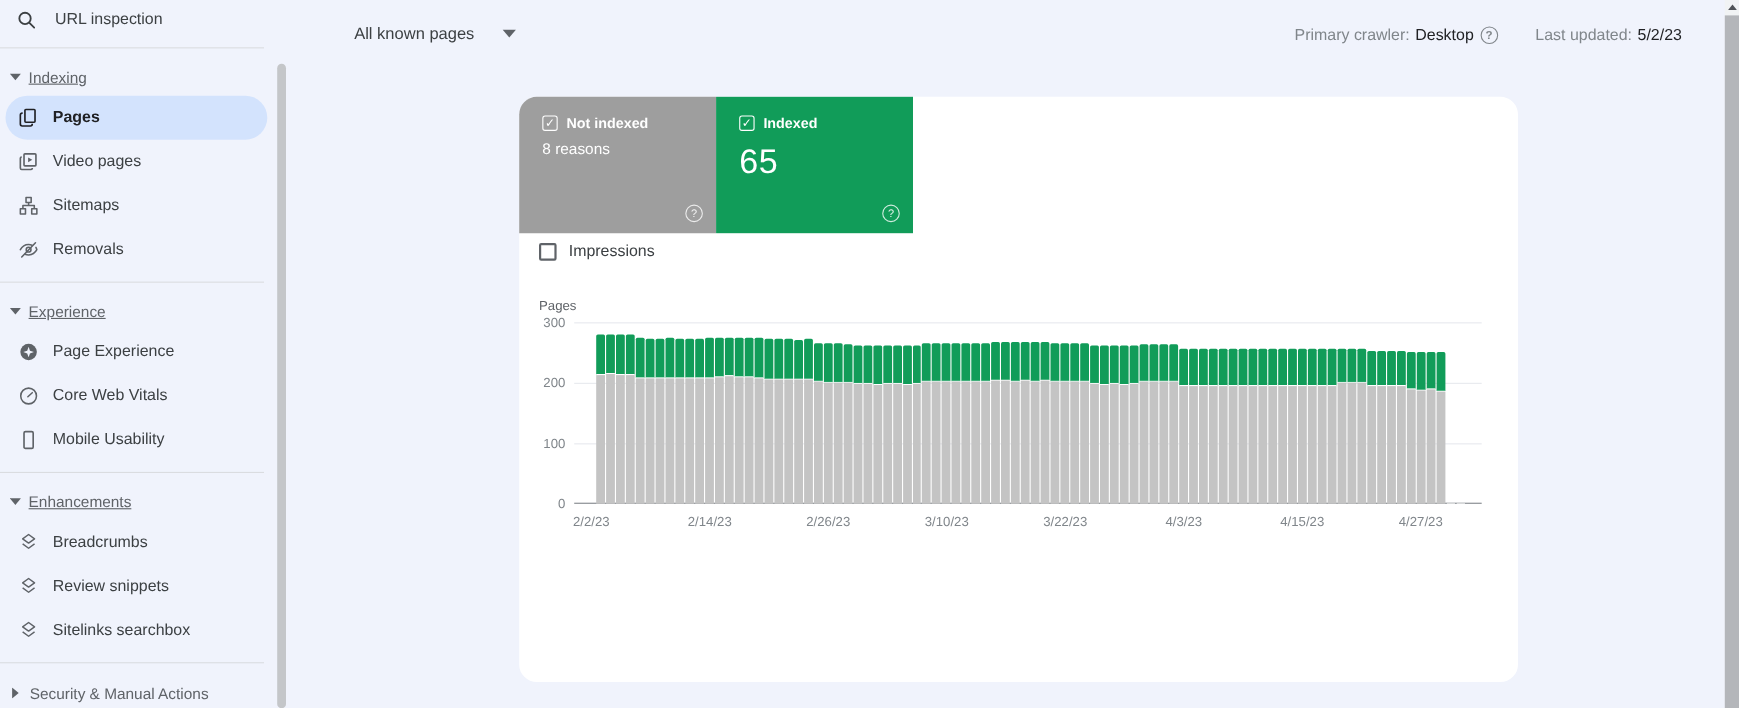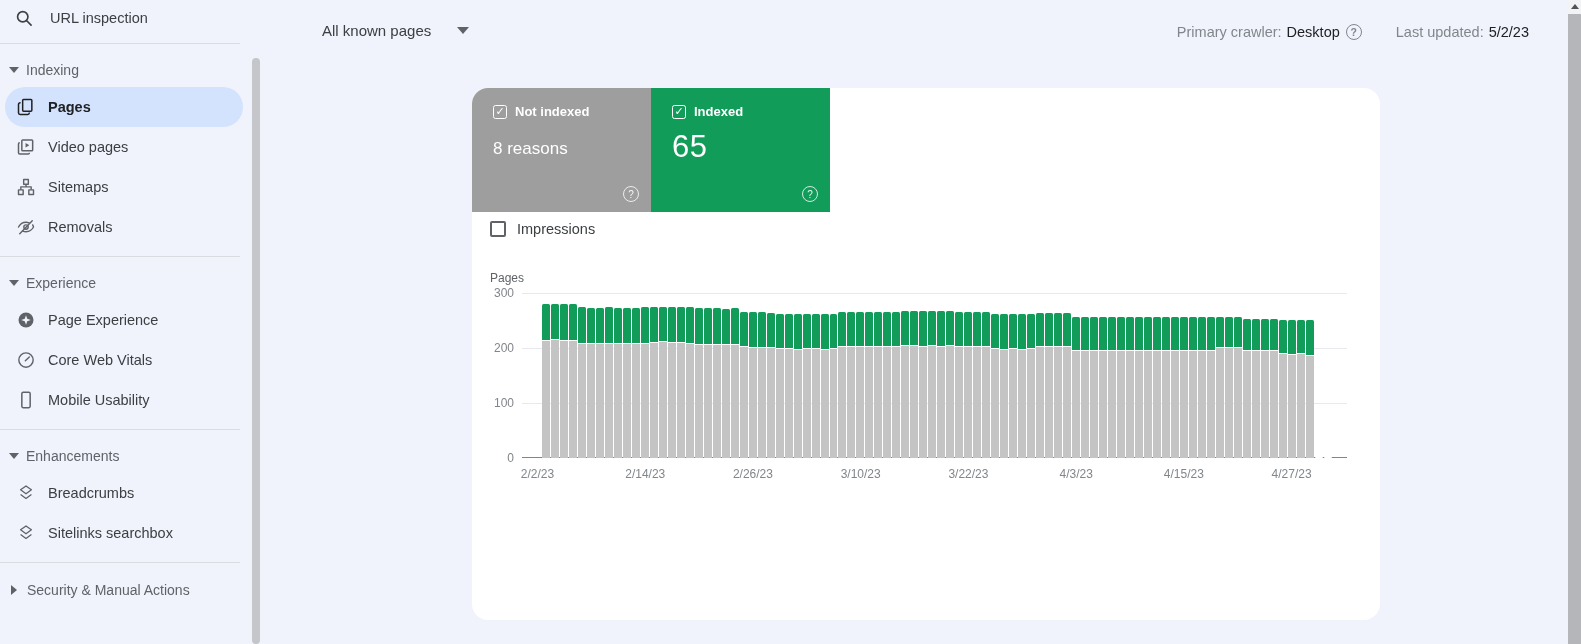--- a/index.html
+++ b/index.html
@@ -9,21 +9,21 @@
     background: #f0f3fc;
     font-family: "Liberation Sans", sans-serif;
     color: #3c4043;
   }
   
   .sidebar { position:absolute; left:0; top:0; width:247px; height:644px; padding-top:2px; }
   .search-row { display:flex; align-items:center; height:32px; padding-left:14px; cursor:pointer; }
   .search-row .s-icon { width:20px; height:20px; color:#3c4043; }
   .search-row .s-label { margin-left:16px; font-size:14.5px; color:#3c4043; }
   .side-divider { height:1px; background:#dadce0; margin:9px 0 9px 0; width:240px; }
-  .section-header { display:flex; align-items:center; height:34px; padding-left:9px; color:#5f6368; font-size:14px; cursor:pointer; }
+  .section-header { display:flex; align-items:center; height:34px; padding-left:9px; color:#5f6368; font-size:14px; cursor:pointer;text-decoration:underline; }
   .section-header .caret { width:10px; height:10px; color:#5f6368; display:flex; align-items:center; }
   .section-header .sh-label { margin-left:7px; }
   .side-item { display:flex; align-items:center; height:40px; padding-left:16px; font-size:14.5px; color:#3c4043; cursor:pointer; border-radius:0 20px 20px 0; }
   .side-item .it-icon { width:20px; height:20px; color:#5f6368; flex:none; }
   .side-item .it-label { margin-left:12px; white-space:nowrap; }
   .side-item.selected { background:#d3e3fd; color:#202124; font-weight:bold; margin-left:5px; padding-left:11px; border-radius:20px; width:238px; }
   .side-item.selected .it-icon { color:#202124; }
   .collapsed-row { display:flex; align-items:center; height:36px; padding-left:9px; color:#5f6368; font-size:14px; cursor:pointer; }
   .collapsed-row .caret { width:10px; height:10px; color:#5f6368; }
   .collapsed-row .sh-label { margin-left:8px; white-space:nowrap; }
@@ -41,21 +41,21 @@
   .report-card { position:absolute; left:472px; top:88px; width:908px; height:532px; background:#ffffff; border-radius:16px; }
   
   .metric-row { position:absolute; left:0; top:0; display:flex; }
   .metric-card { width:179px; height:124px; color:#fff; padding:16px 14px 10px 21px; position:relative; cursor:pointer; }
   .metric-card.gray { background:#9e9e9e; border-radius:16px 0 0 0; }
   .metric-card.green { background:#119c59; }
   .mc-top { display:flex; align-items:center; }
   .mc-checkbox { width:14px; height:14px; border:1.5px solid #fff; border-radius:2.5px; display:flex; align-items:center; justify-content:center; font-size:11px; color:#fff; }
   .mc-label { margin-left:8px; font-size:13px; font-weight:bold; }
   .mc-value { margin-top:10px; font-size:31px; letter-spacing:.5px; }
-  .mc-sub { margin-top:20px; font-size:17px; }
+  .mc-sub { margin-top:8px; font-size:14px; }
   .mc-help { position:absolute; right:12px; bottom:10px; width:16px; height:16px; border:1.4px solid rgba(255,255,255,.8); border-radius:50%; color:rgba(255,255,255,.9); font-size:10px; display:flex; align-items:center; justify-content:center; cursor:pointer; }
   
   .impressions-row { position:absolute; left:18px; top:133px; display:flex; align-items:center; cursor:pointer; }
   .imp-checkbox { width:16px; height:16px; border:2px solid #5f6368; border-radius:2px; background:#fff; }
   .imp-label { margin-left:11px; font-size:14.5px; color:#3c4043; }
   
   .chart-wrap { position:absolute; left:18px; top:183px; right:33px; }
   .chart-ylabel { font-size:12px; color:#5f6368; margin-bottom:8px; }
   .plot-row { display:flex; }
   .yticks-col { width:32px; position:relative; height:165px; flex:none; }
@@ -191,20 +191,29 @@
           <span class="sh-label">Enhancements</span>
         </div>
         <div class="side-item">
           <span class="it-icon">
             <svg viewBox="0 0 24 24" fill="none" stroke="currentColor" stroke-width="1.6" stroke-linejoin="round">
               <path d="M12 3.5l6.5 4.7L12 12.9 5.5 8.2z"></path>
               <path d="M5.5 13.8l6.5 4.7 6.5-4.7"></path>
             </svg>
           </span>
           <span class="it-label">Breadcrumbs</span>
+        </div>
+        <div class="side-item">
+          <span class="it-icon">
+            <svg viewBox="0 0 24 24" fill="none" stroke="currentColor" stroke-width="1.6" stroke-linejoin="round">
+              <path d="M12 3.5l6.5 4.7L12 12.9 5.5 8.2z"></path>
+              <path d="M5.5 13.8l6.5 4.7 6.5-4.7"></path>
+            </svg>
+          </span>
+          <span class="it-label">Review snippets</span>
         </div>
         <div class="side-item">
           <span class="it-icon">
             <svg viewBox="0 0 24 24" fill="none" stroke="currentColor" stroke-width="1.6" stroke-linejoin="round">
               <path d="M12 3.5l6.5 4.7L12 12.9 5.5 8.2z"></path>
               <path d="M5.5 13.8l6.5 4.7 6.5-4.7"></path>
             </svg>
           </span>
           <span class="it-label">Sitelinks searchbox</span>
         </div>

